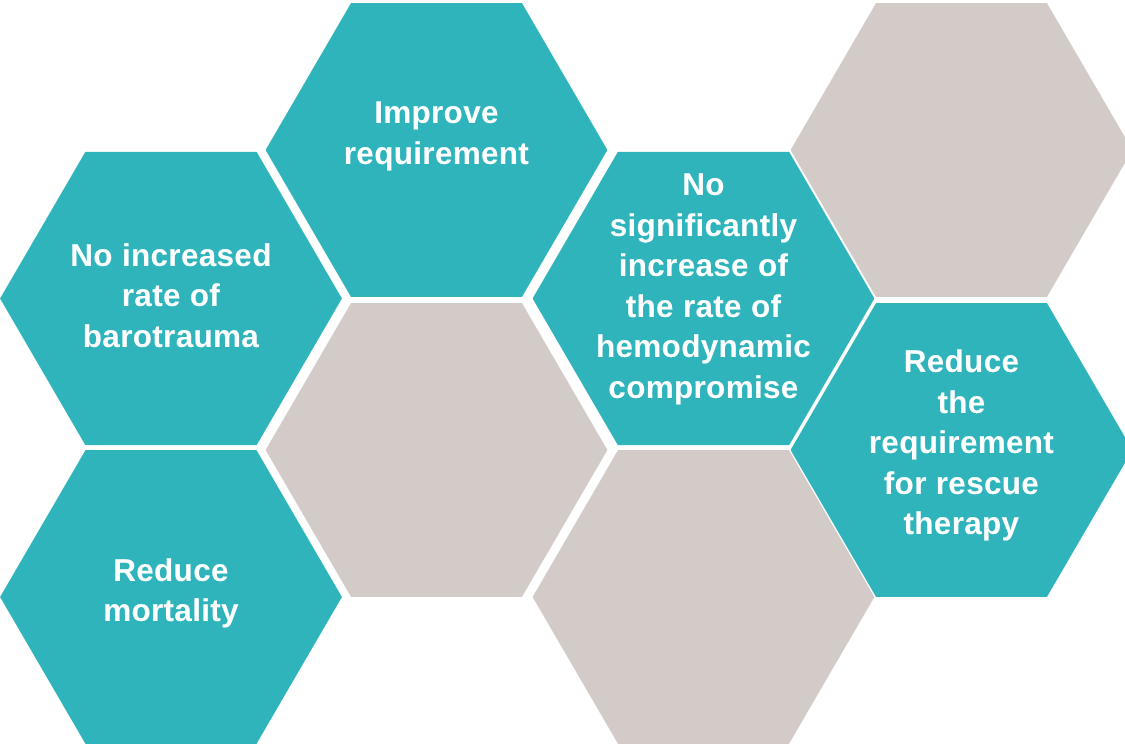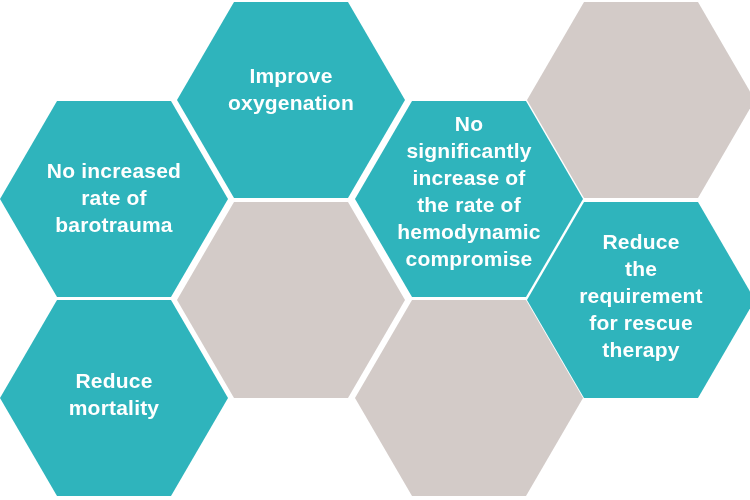--- a/index.html
+++ b/index.html
@@ -49,21 +49,21 @@
   .pos-e .label { transform: translateY(-4px);  }
   .pos-a .label { transform: translateY(-2px);  }
 </style>
 </head>
 <body>
 
 <div class="canvas">
 
   <div class="hex pos-b" style="background: rgb(47, 180, 188);">
     <span class="label" style="color: rgb(255, 255, 255);">Improve
-oxygenation</span>
+requirement</span>
   </div>
 
   <div class="hex pos-gray1" style="background: rgb(211, 203, 200);"></div>
 
   <div class="hex pos-c" style="background: rgb(47, 180, 188);">
     <span class="label" style="color: rgb(255, 255, 255);">No
 significantly
 increase of
 the rate of
 hemodynamic

